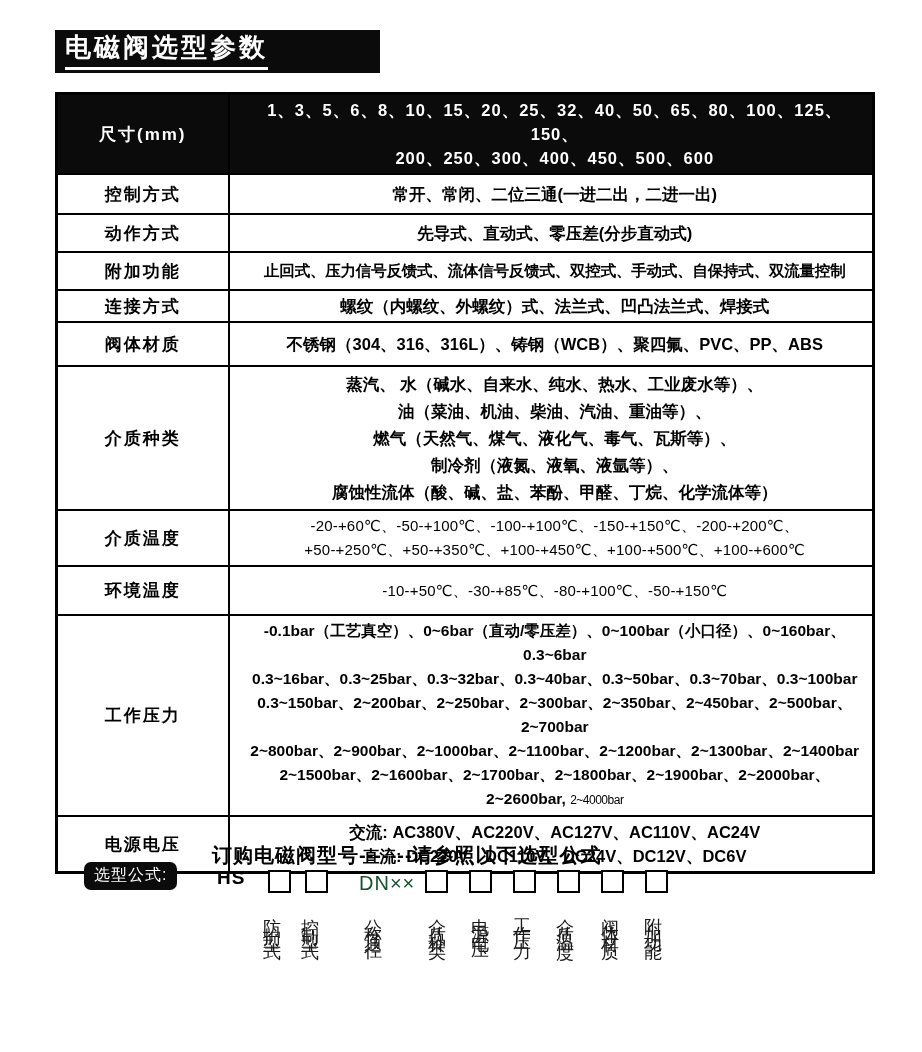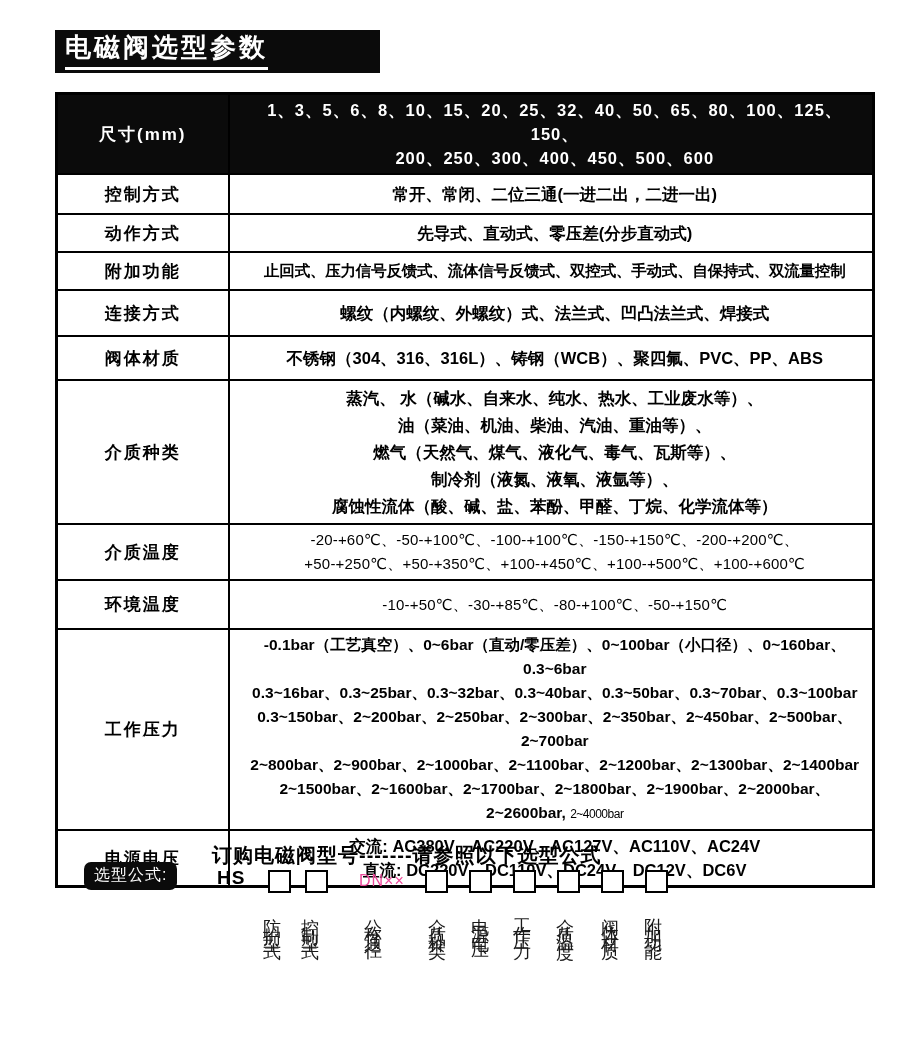--- a/index.html
+++ b/index.html
@@ -17,21 +17,21 @@
   table.spec { position:absolute; left:55px; top:92px; width:820px;
     border-collapse:collapse; table-layout:fixed; border:3px solid #000; }
   table.spec td { border:2px solid #000; vertical-align:middle; }
   td.hdr { width:172px; text-align:center; font-weight:bold; font-size:17px; letter-spacing:2px; }
   td.val { padding:3px 6px 3px 14px; font-weight:bold; font-size:16.5px; }
   td.val div { line-height:24px;text-align:center; }
   tr.dark { background:#0b0b0b; color:#fff; }
   tr.dark td.val div { letter-spacing:1px; }
 
   tr.r0 { height:53px; } tr.r1 { height:40px; } tr.r2 { height:38px; }
-  tr.r3 { height:38px; } tr.r4 { height:46px; } tr.r5 { height:44px; }
+  tr.r3 { height:38px; } tr.r4 { height:32px; } tr.r5 { height:44px; }
   tr.r6 { height:144px; } tr.r7 { height:54px; } tr.r8 { height:49px;margin-left:14px; }
   tr.r9 { height:125px; } tr.r10 { height:47px; } tr.r11 { height:35px; }
 
   tr.r3 td.val { font-size:15.5px; letter-spacing:-0.2px; }
   tr.r6 td.val div { line-height:27px; }
   tr.thin td.val { font-weight:normal; font-size:15px; letter-spacing:0.2px; }
   tr.r9 td.val { font-size:15.5px; }
   tr.r9 td.val div { line-height:24px; }
   .small-bar { font-size:12px; font-weight:normal; letter-spacing:-0.5px; }
 
@@ -41,22 +41,22 @@
   .formula-tag { position:absolute; left:84px; top:862px; background:#0b0b0b;
     color:#fff; font-size:16px; font-weight:normal; padding:3px 10px 4px 10px;
     border-radius:7px; letter-spacing:1px; }
   .model-prefix { position:absolute; left:217px; top:867px; font-size:19px;
     font-weight:bold; letter-spacing:1px; }
   .fbox { position:absolute; top:870px; width:23px; height:23px;
     border:2px solid #000; background:#fff; }
   .b1 { left:268px; } .b2 { left:305px; }
   .b3 { left:425px; } .b4 { left:469px; } .b5 { left:513px; }
   .b6 { left:557px; } .b7 { left:601px; } .b8 { left:645px; }
-  .dn-text { position:absolute; left:359px; top:872px; font-size:16px;
-    color:#ec4899; letter-spacing:1px; }
+  .dn-text { position:absolute; left:359px; top:872px; font-size:20px;
+    color:#14532d; letter-spacing:1px; }
 
   .vlabel { position:absolute; top:904px; writing-mode:vertical-rl;
     text-orientation:upright; font-size:18px; letter-spacing:8px; height:110px;
     color:#1a1a1a; }
   .c1 { left:260px; } .c2 { left:298px; } .c3 { left:361px; }
   .c4 { left:425px; } .c5 { left:468px; } .c6 { left:510px; }
   .c7 { left:553px; } .c8 { left:598px; } .c9 { left:641px; }
 </style>
 </head>
 <body>

